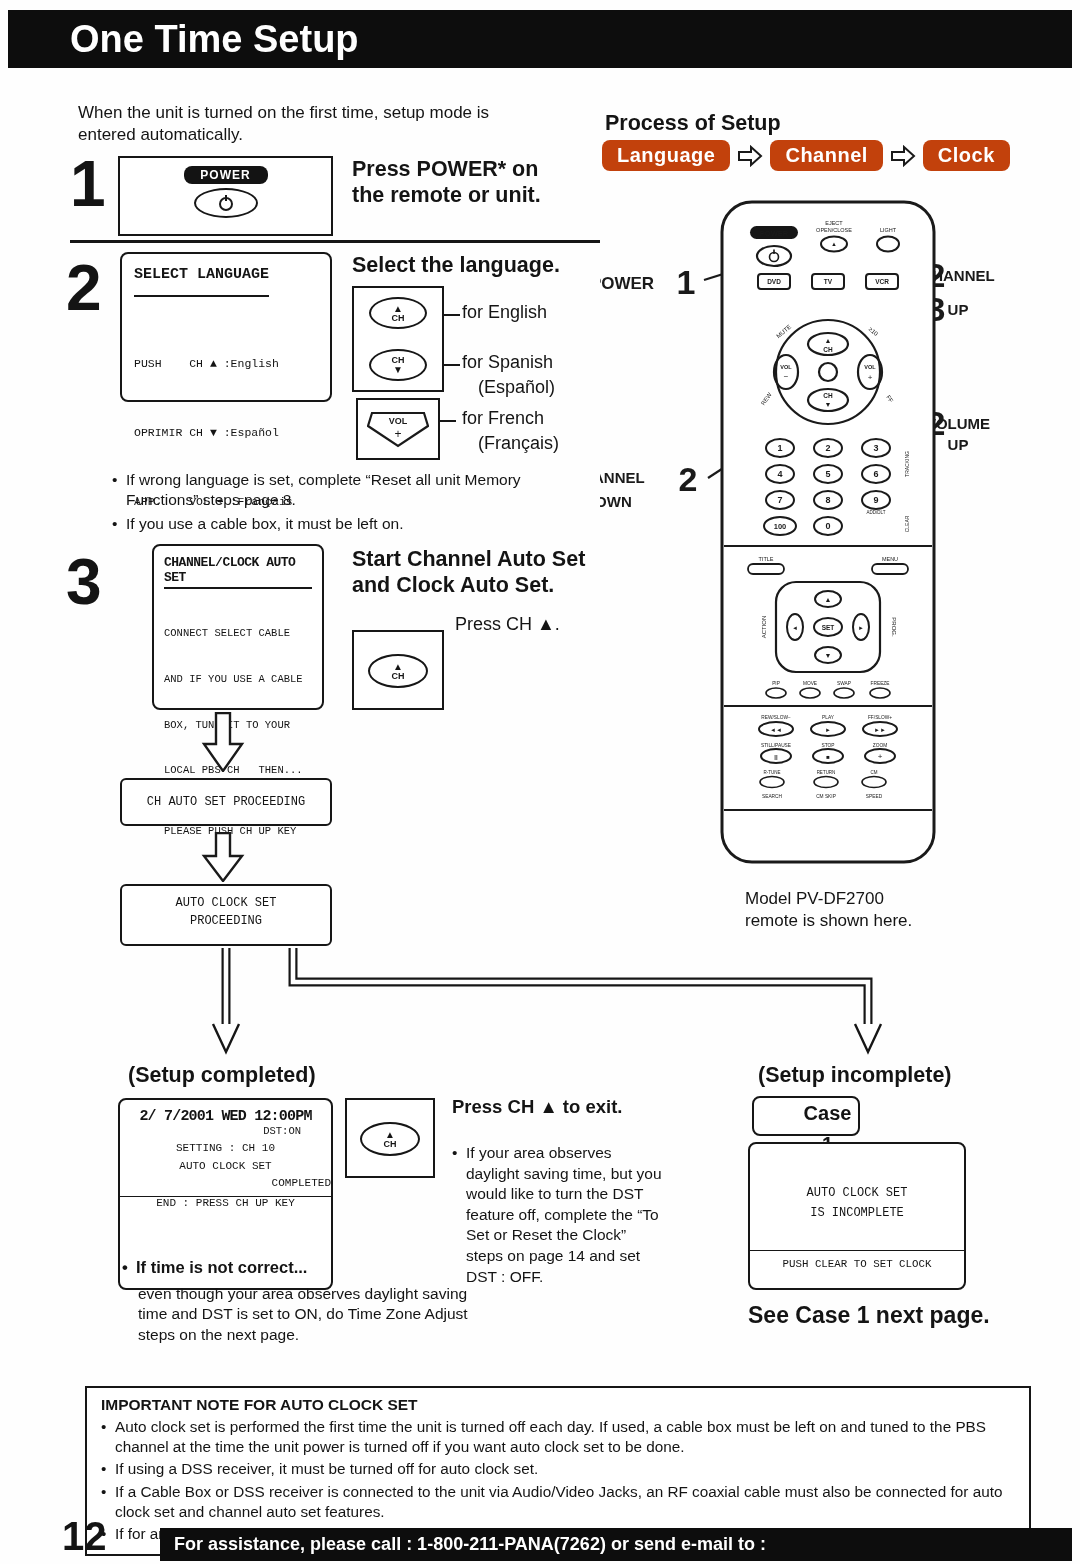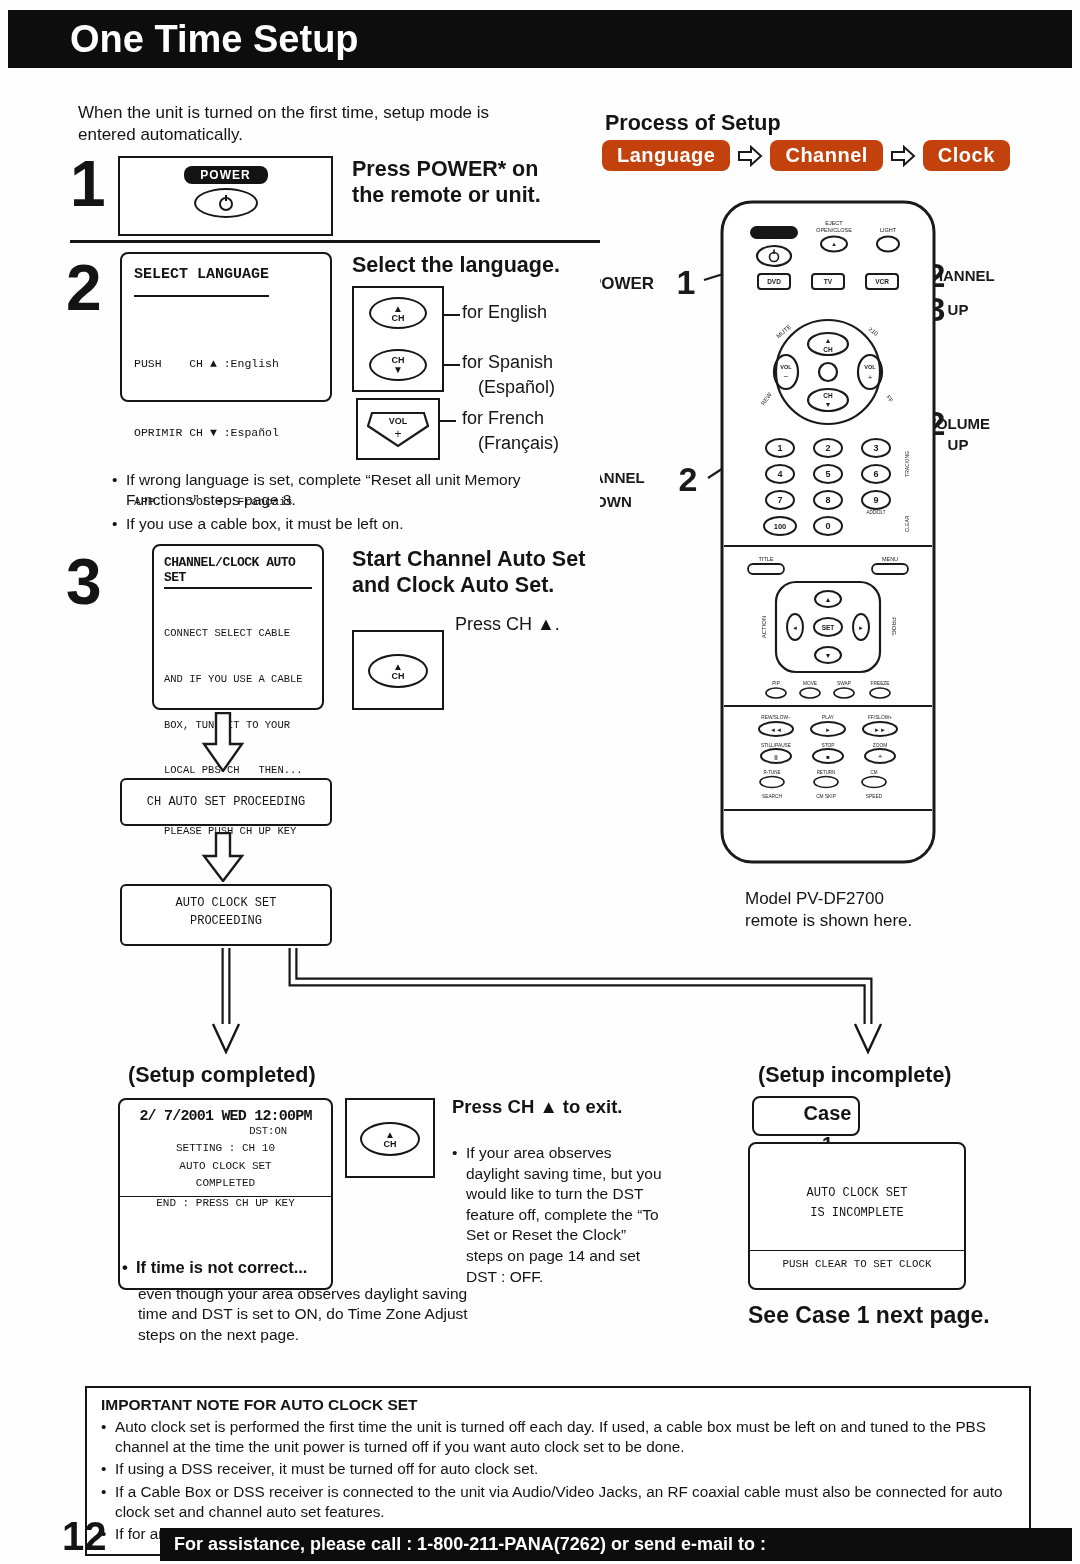--- a/index.html
+++ b/index.html
@@ -349,24 +349,24 @@
   </svg>
 
   <div class="abs" style="left:745px;top:888px;font-size:17px;line-height:1.3;">
     <div>Model PV-DF2700</div>
     <div>remote is shown here.</div>
   </div>
 
   <div class="abs h" style="left:128px;top:1062px;">(Setup completed)</div>
   <div class="abs screen" style="left:118px;top:1098px;width:215px;height:192px;padding-top:8px;">
     <div class="mono" style="font-weight:bold;font-size:15px;letter-spacing:-0.8px;text-align:center;">2/ 7/2001 WED 12:00PM</div>
-    <div class="mono" style="font-size:10.5px;text-align:right;padding-right:44px;">DST:ON</div>
+    <div class="mono" style="font-size:10.5px;text-align:right;padding-right:30px;">DST:ON</div>
     <div class="mono" style="font-size:11px;text-align:center;margin-top:5px;">SETTING : CH 10</div>
     <div class="mono" style="font-size:11px;text-align:center;margin-top:6px;">AUTO CLOCK SET</div>
-    <div class="mono" style="font-size:11px;text-align:center;margin-top:5px;">COMPLETED</div>
+    <div class="mono" style="font-size:11px;text-align:right;margin-top:5px;">COMPLETED</div>
     <div class="mono" style="font-size:11px;text-align:center;margin-top:7px;border-top:1.5px solid #161616;">END : PRESS CH UP KEY</div>
   </div>
   <div class="abs bullet" style="left:122px;top:1258px;font-weight:bold;font-size:16.5px;">If time is not correct...</div>
   <div class="abs" style="left:138px;top:1284px;width:330px;font-size:15.5px;line-height:1.32;">even though your area observes daylight saving time and DST is set to ON, do Time Zone Adjust steps on the next page.</div>
 
   <div class="abs" style="left:345px;top:1098px;width:90px;height:80px;border:2px solid #161616;background:#fff;">
     <div class="oval" style="width:60px;height:34px;margin:22px auto 0 auto;">
       <span style="font-size:10px;">▲</span>
       <span style="font-size:9px;font-weight:bold;">CH</span>
     </div>

